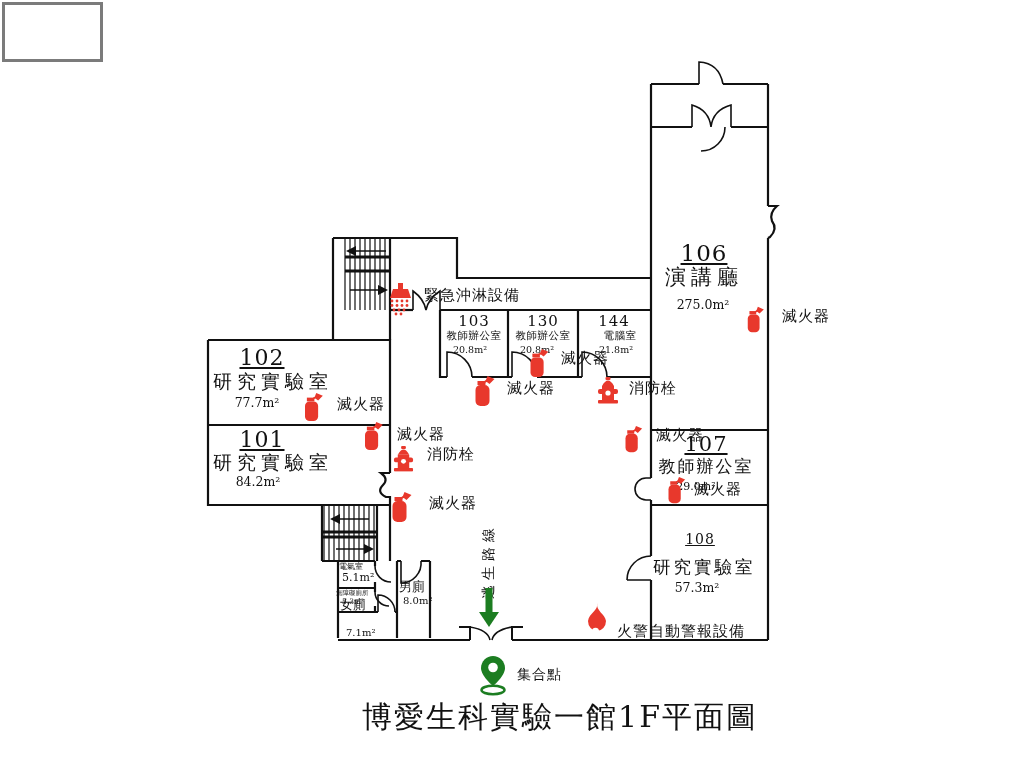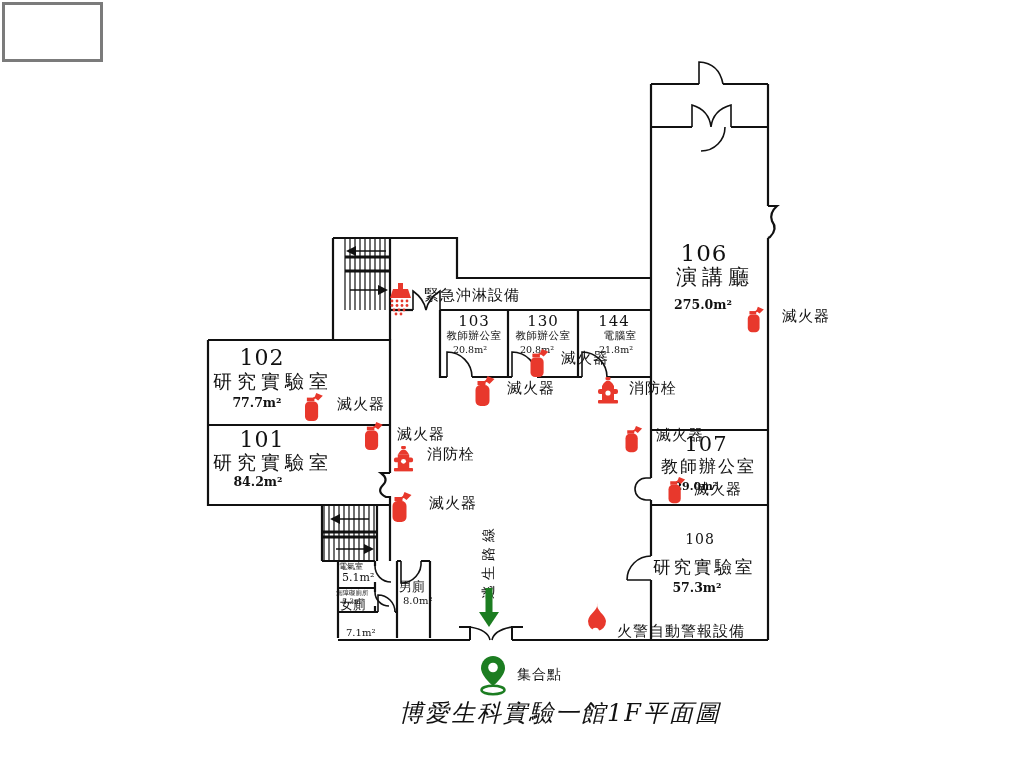--- a/index.html
+++ b/index.html
@@ -2,33 +2,33 @@
 <html><head>
 <meta charset="utf-8">
 <style>
   html,body{margin:0;padding:0;background:#fff;}
   #canvas{position:relative;width:1024px;height:767px;background:#fff;overflow:hidden;
           font-family:"DejaVu Serif","Liberation Serif",serif;color:#111;}
   #plan-svg{position:absolute;left:0;top:0;}
   .legend-box{position:absolute;left:2px;top:2px;width:95px;height:54px;border:3px solid #7b7b7b;background:#fff;}
   .abs{position:absolute;white-space:nowrap;}
   .ctr{text-align:center;}
-  .room-num{font-size:22px;letter-spacing:1px;}
-  .room-name{font-size:19px;letter-spacing:5px;text-align:right;}
-  .room-area{font-size:12.5px;font-weight:bold;}
+  .room-num{font-size:22px;letter-spacing:1px;text-decoration:underline;}
+  .room-name{font-size:19px;letter-spacing:5px;}
+  .room-area{font-size:12.5px;}
   .sm-num{font-size:15px;letter-spacing:1px;}
   .sm-name{font-size:10.5px;letter-spacing:0.5px;}
   .sm-area{font-size:9.5px;}
   .eq-label{font-size:15px;letter-spacing:1px;}
   .tiny{line-height:1;}
   .marker{position:absolute;line-height:0;}
   .red-icon{color:#e8382c;}
   .green-icon{color:#1c7d21;}
   .escape-text{font-size:14px;letter-spacing:5px;transform:rotate(-90deg);}
-  .title{font-size:24px;letter-spacing:2px;font-style:italic;}
+  .title{font-size:30px;letter-spacing:2px;}
 </style>
 </head>
 <body>
 
 <div id="canvas">
 
   <div class="legend-box"></div>
 
   <svg id="plan-svg" width="1024" height="767" viewBox="0 0 1024 767">
     <defs>

